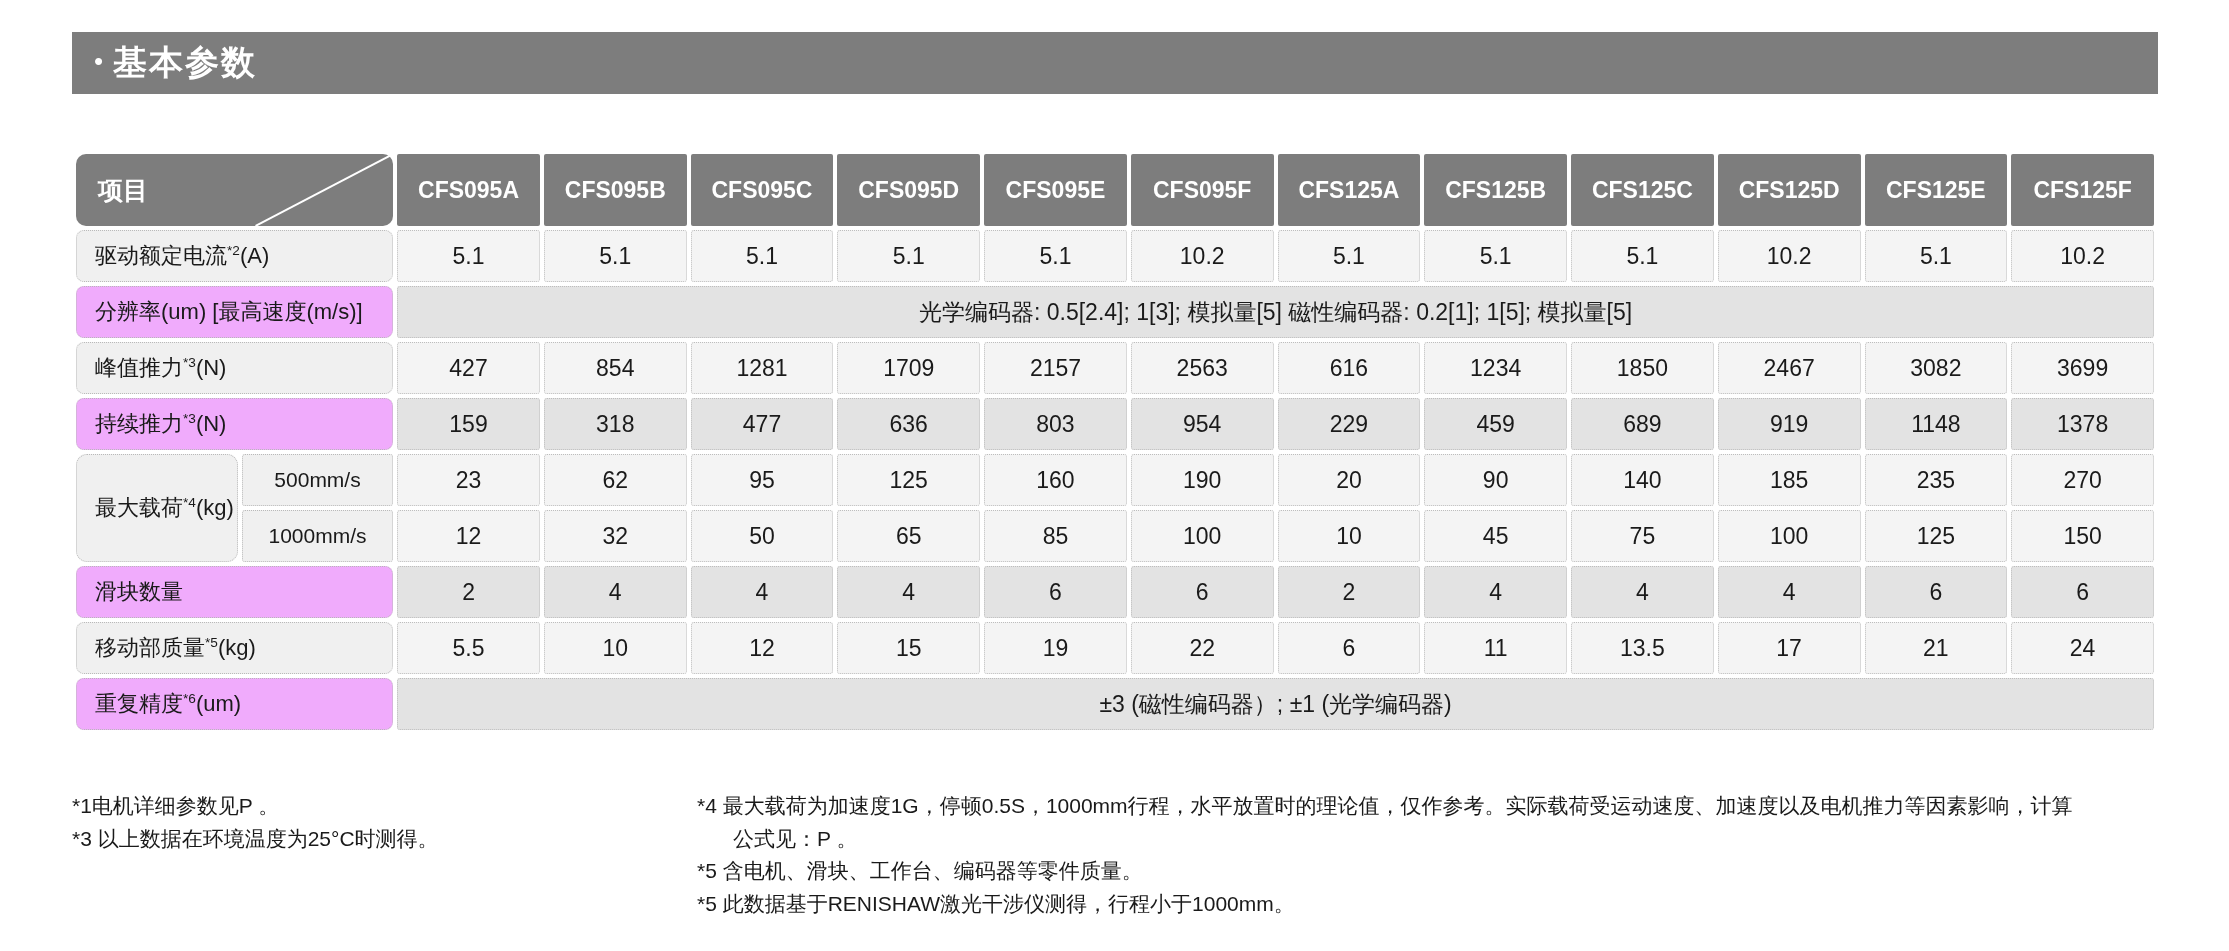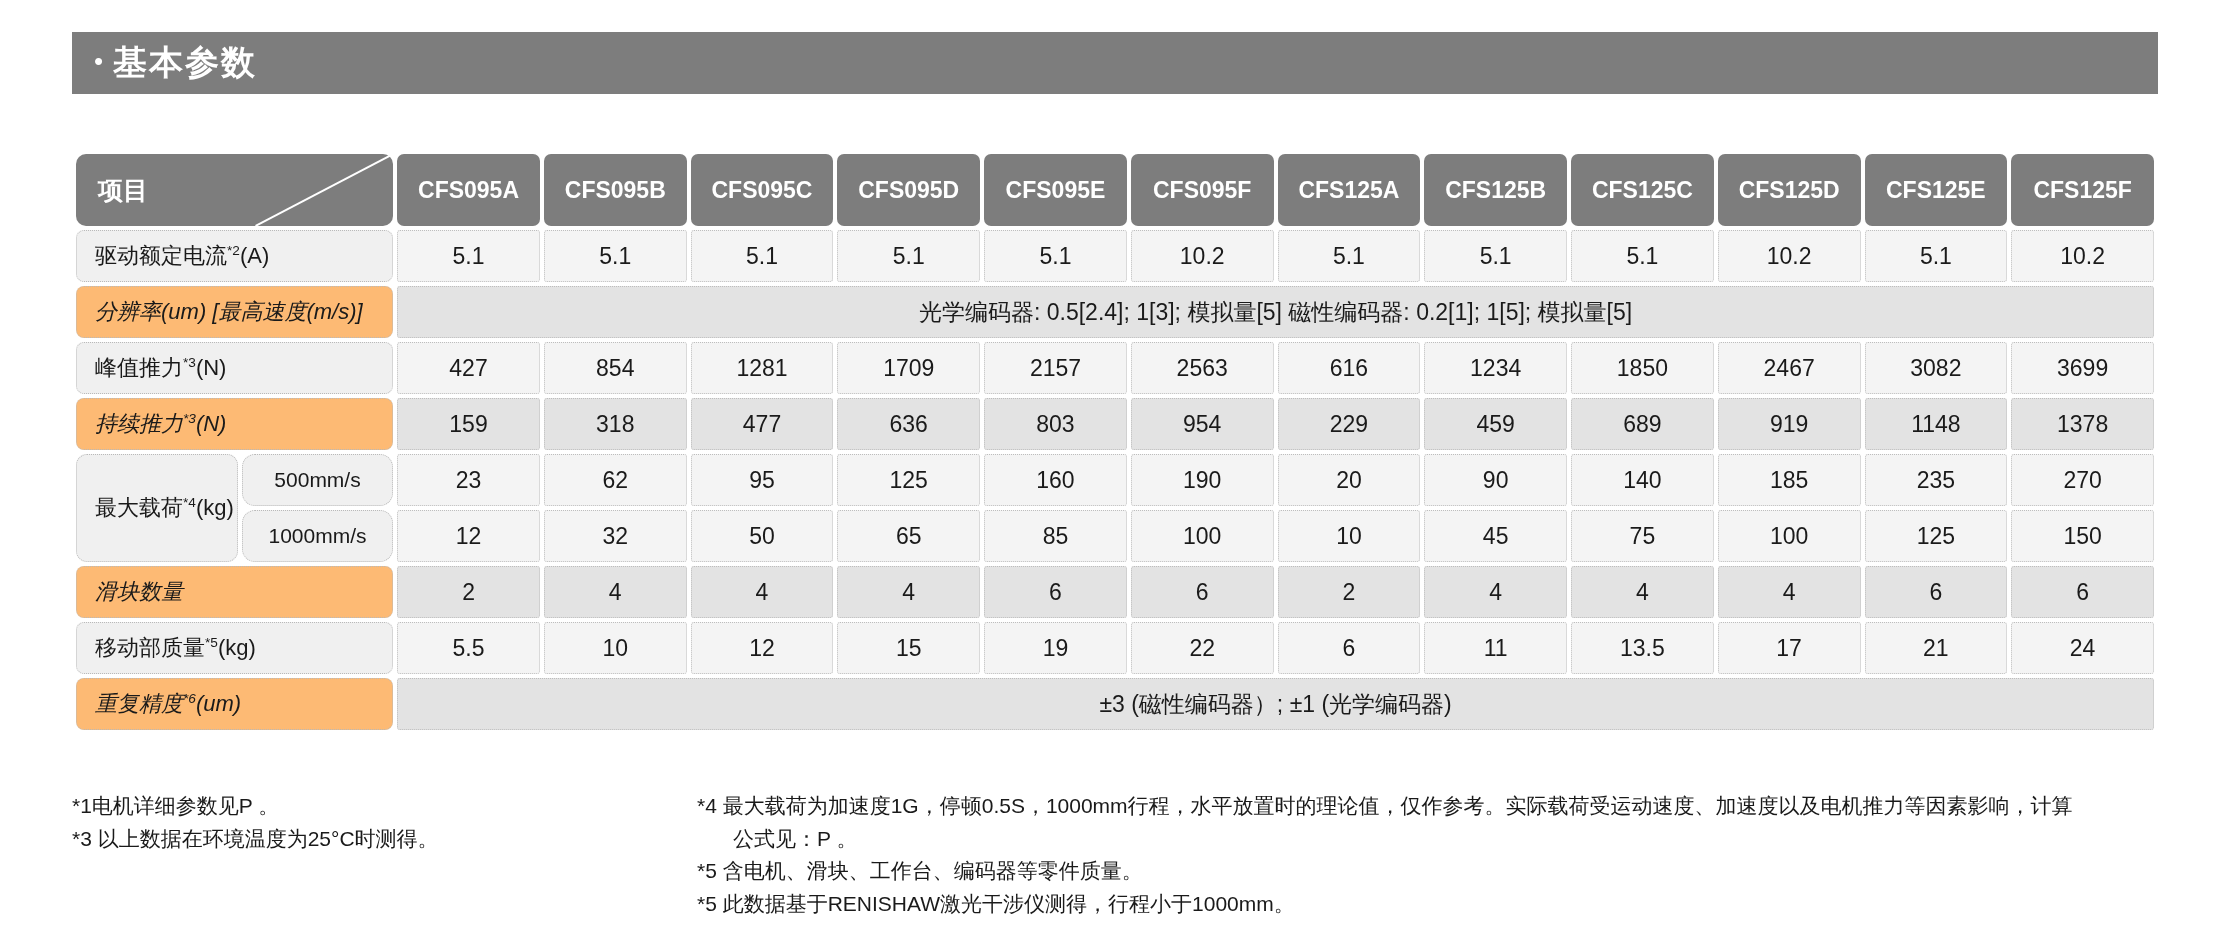--- a/index.html
+++ b/index.html
@@ -87,44 +87,43 @@
     pointer-events: none;
   }
   .hdr-col {
     background: #7d7d7d;
     color: #ffffff;
     font-size: 23px;
     font-weight: bold;
     height: 72px;
     text-align: center;
     vertical-align: middle;
-    border-radius: 7px;
+    border-radius: 2px;
   }
   .rh {
     background: #f0f0f0;
     font-size: 22px;
     height: 52px;
     text-align: left;
     vertical-align: middle;
     padding-left: 18px !important;
     border-radius: 8px;
     border: 1px dotted #b9b9b9;
     box-sizing: border-box;
   }
   .rh.alt {
-    background: #fdba74;
-    font-style: italic;
+    background: #f0abfc;
   }
   .rh-sub {
     background: #f0f0f0;
     font-size: 21px;
     height: 52px;
     text-align: center;
     vertical-align: middle;
-    border-radius: 13px;
+    border-radius: 3px;
     border: 1px dotted #b9b9b9;
     box-sizing: border-box;
   }
   .rh-merge {
     background: #f0f0f0;
     font-size: 22px;
     text-align: left;
     vertical-align: middle;
     padding-left: 18px !important;
     border-radius: 11px;

